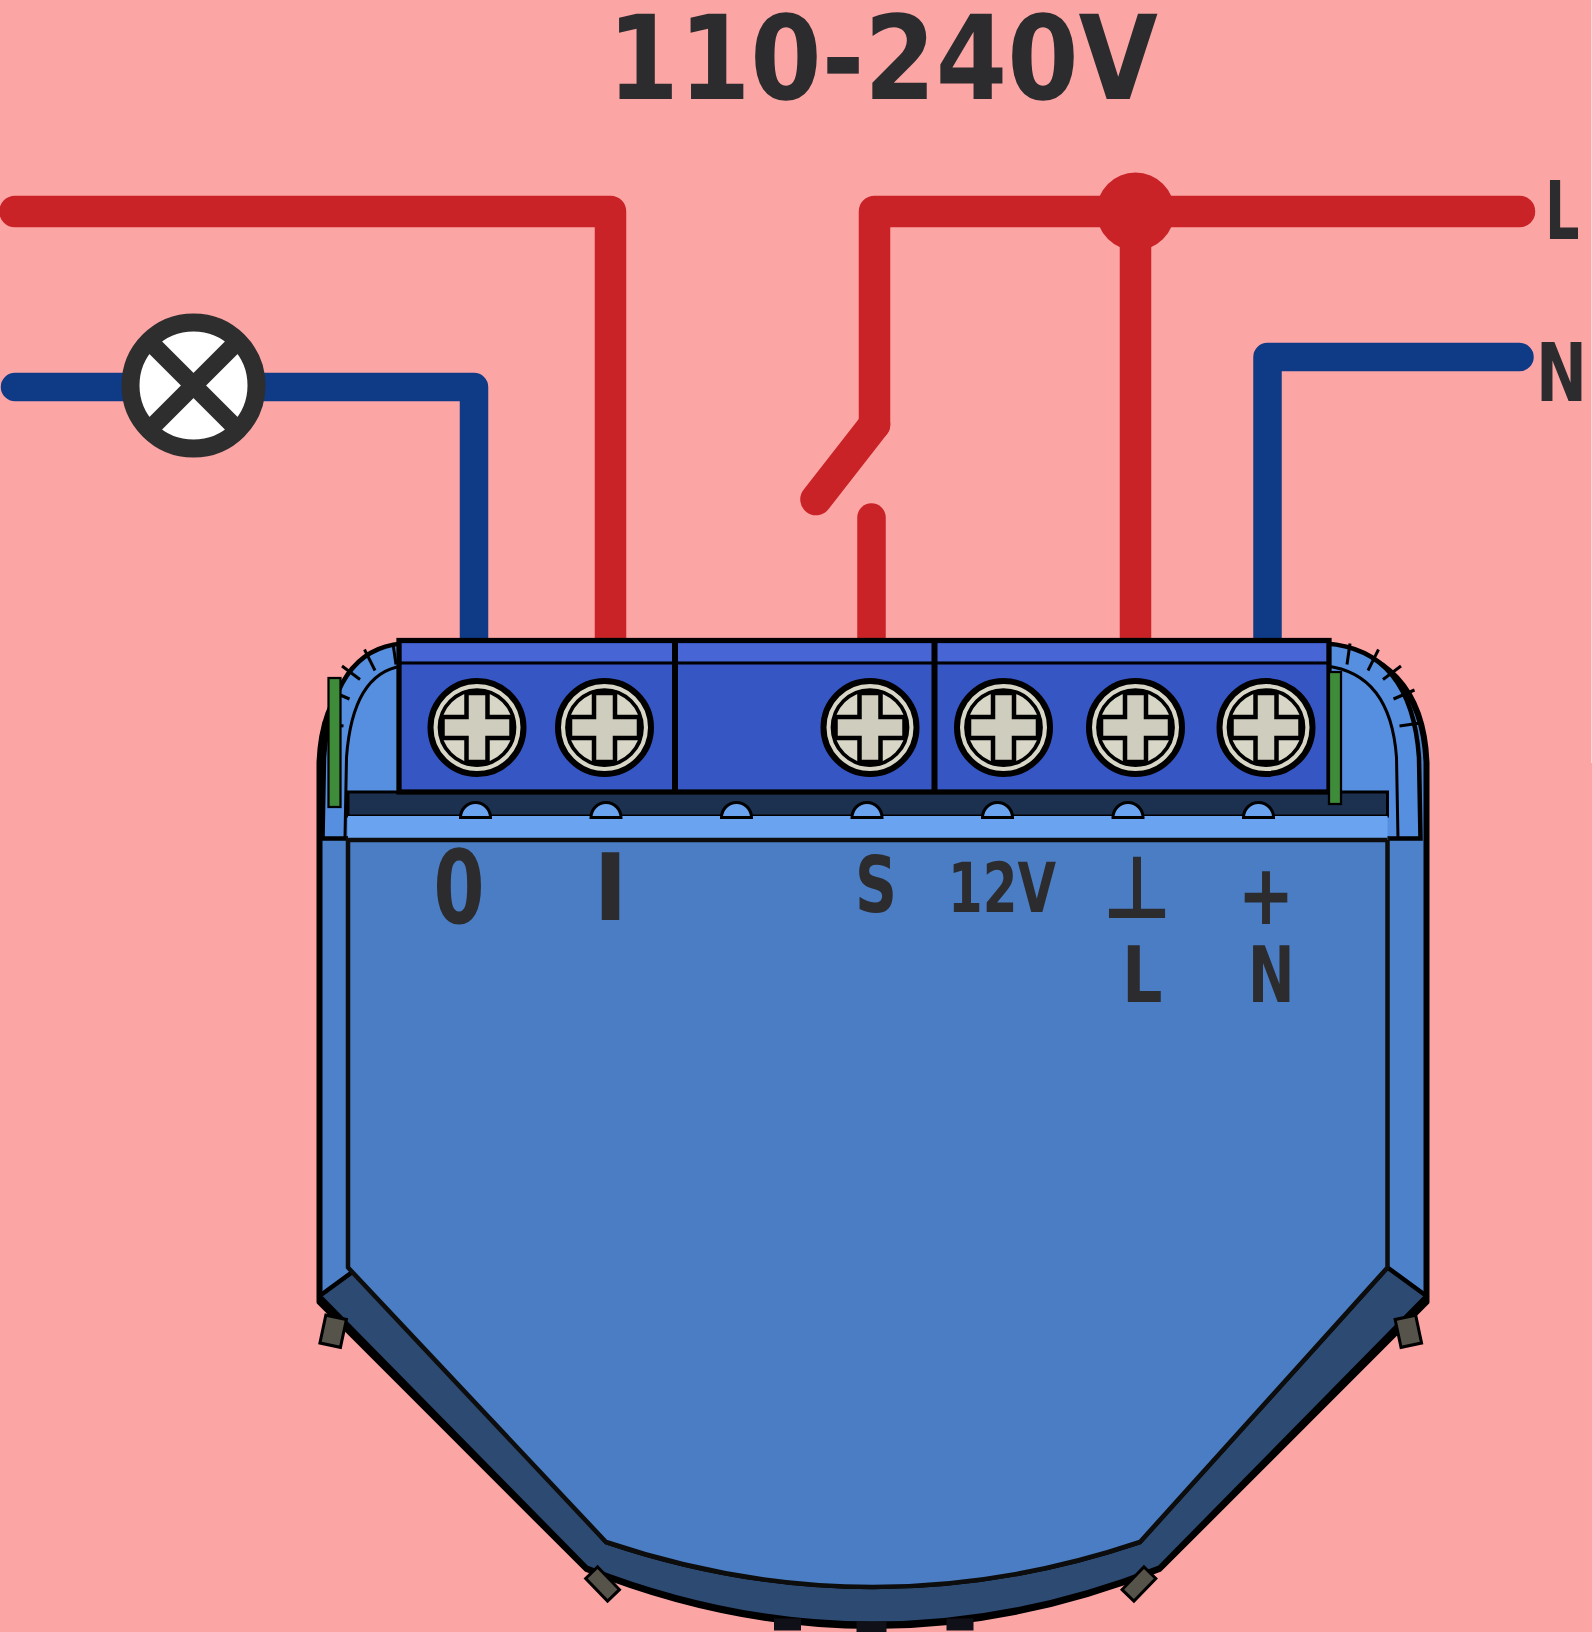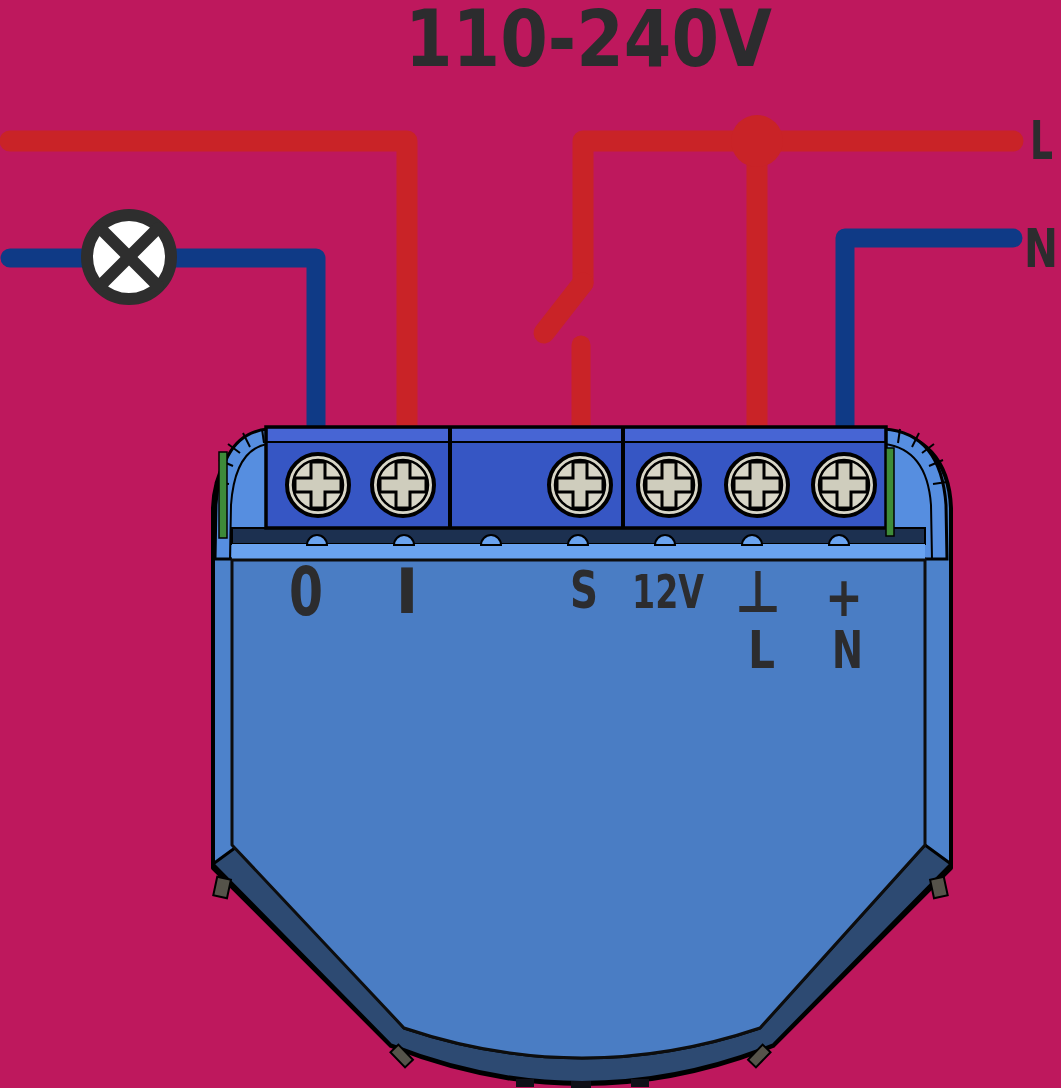--- a/index.html
+++ b/index.html
@@ -1,16 +1,16 @@
 <!DOCTYPE html>
 <html><head>
 <meta charset="utf-8">
 <style>
   html,body{margin:0;padding:0;background:#fff;}
-  .canvas{position:relative;width:1061px;height:1088px;background:#be185d;overflow:hidden;}
+  .canvas{position:relative;width:1061px;height:1088px;background:#fca5a5;overflow:hidden;}
   svg{display:block;}
   svg text{font-family:"DejaVu Sans","Liberation Sans",sans-serif;font-weight:bold;fill:#2c2c2e;}
 </style>
 </head>
 <body>
 
 <div class="canvas">
 <svg width="1061" height="1088" viewBox="0 0 1061 1088">
 
   <text x="405" y="66" font-size="78" textLength="367" lengthAdjust="spacingAndGlyphs">110-240V</text>

